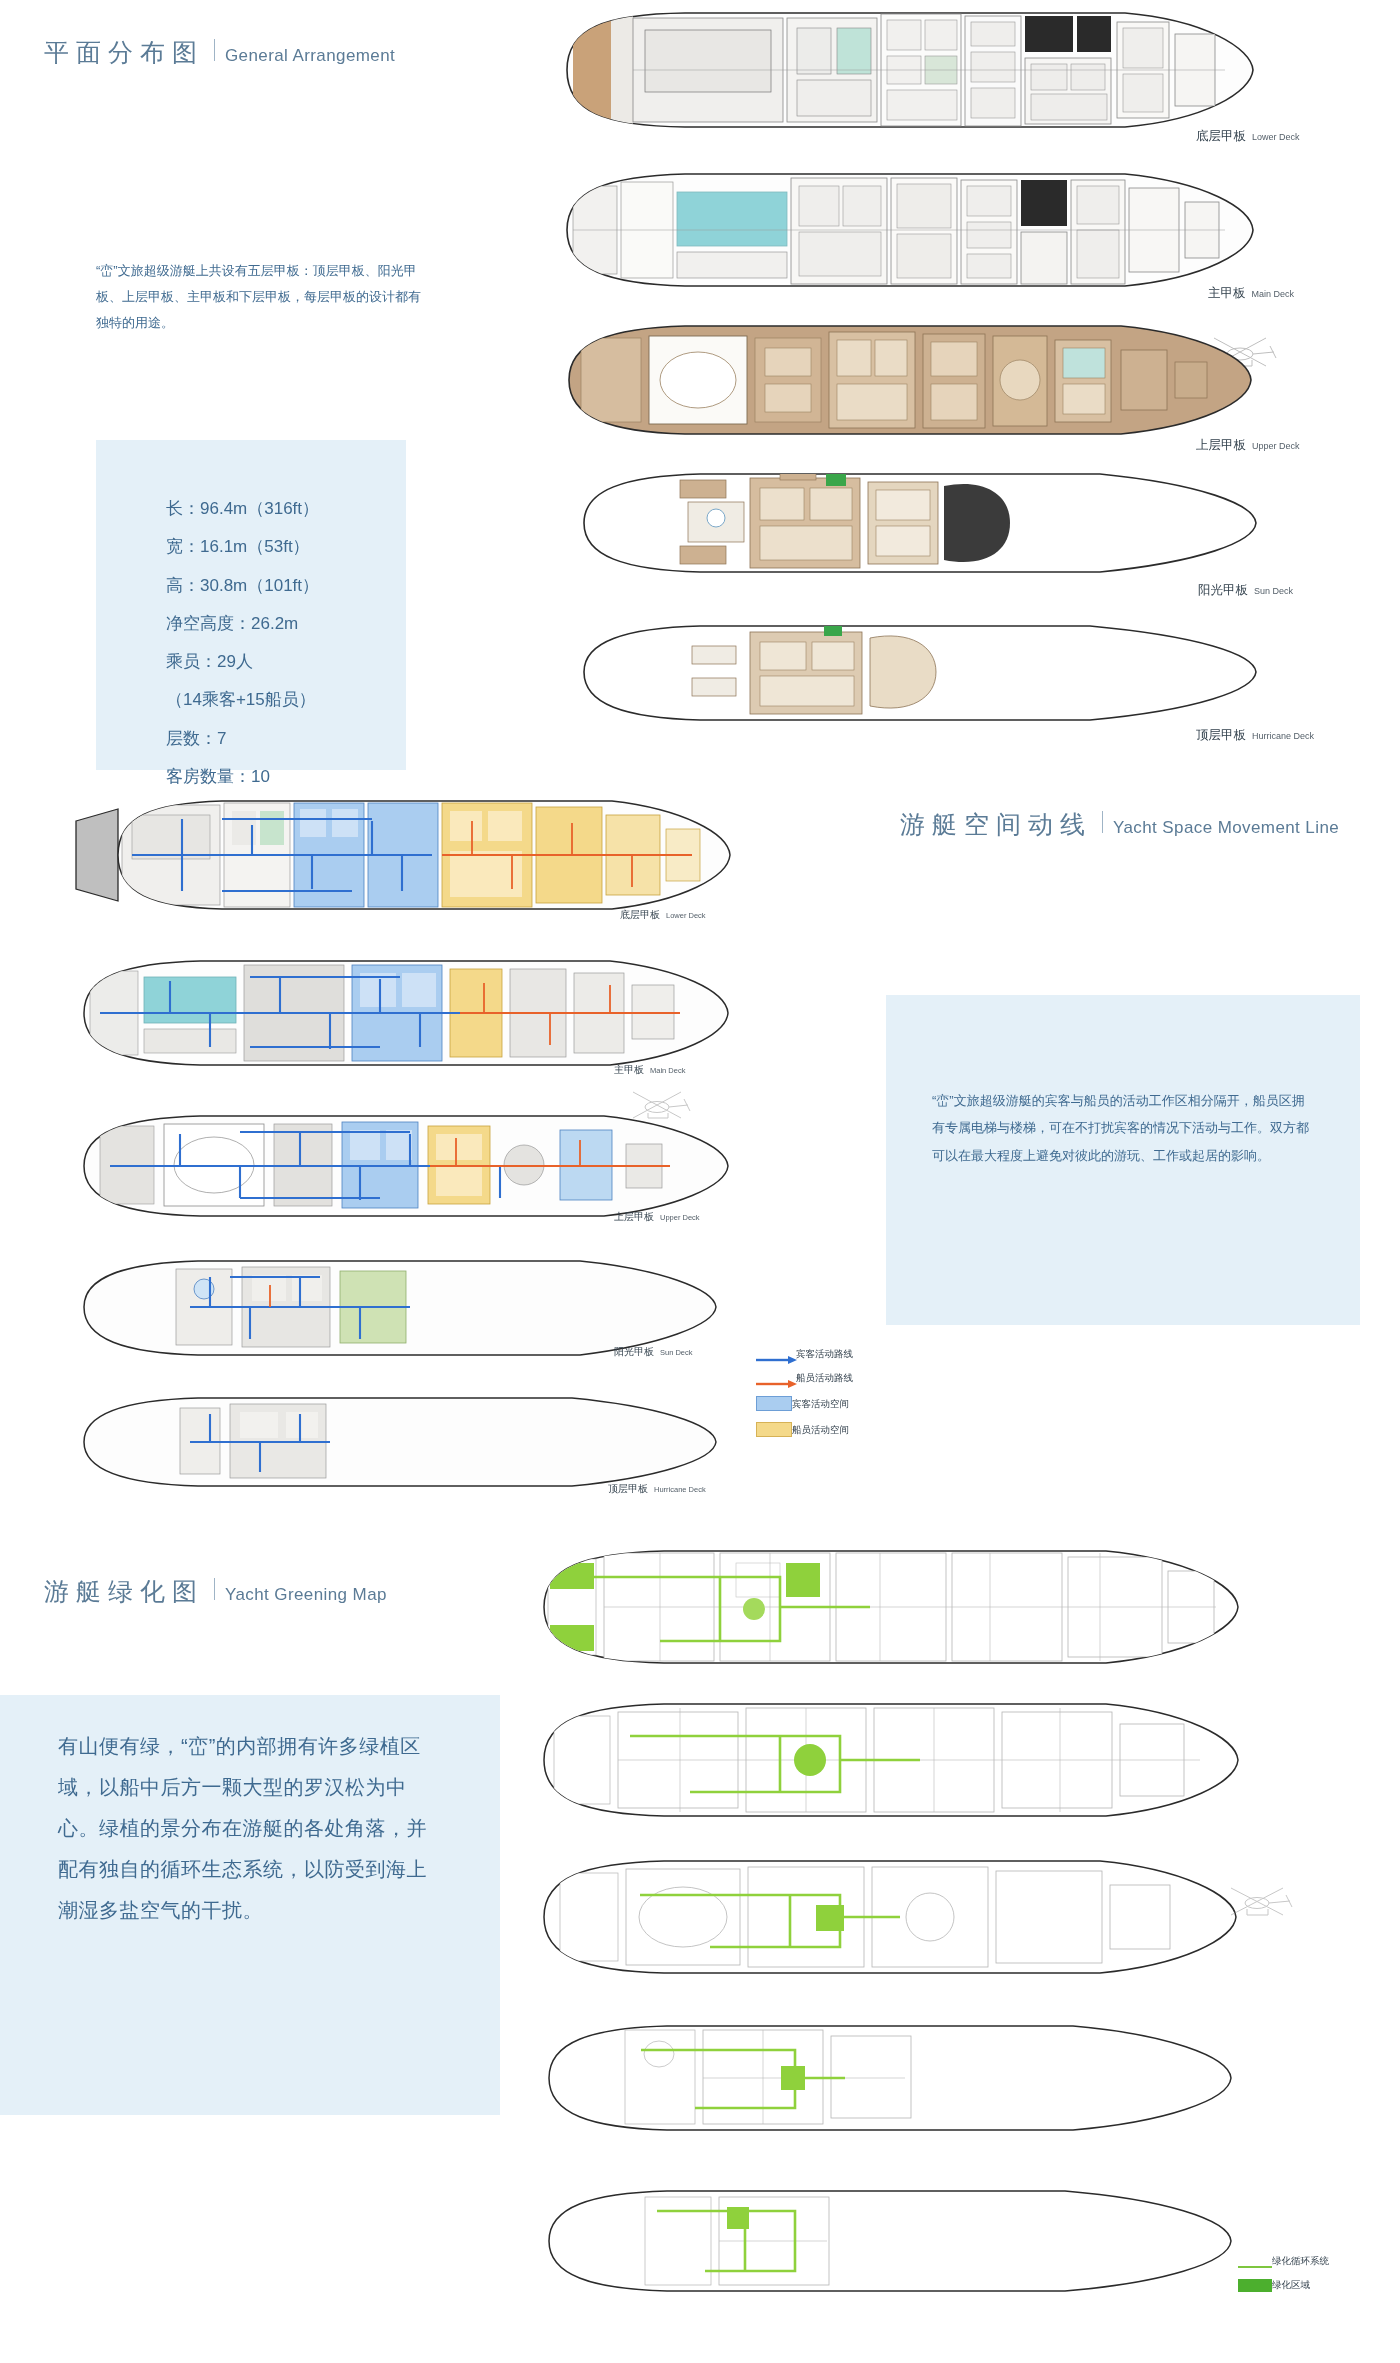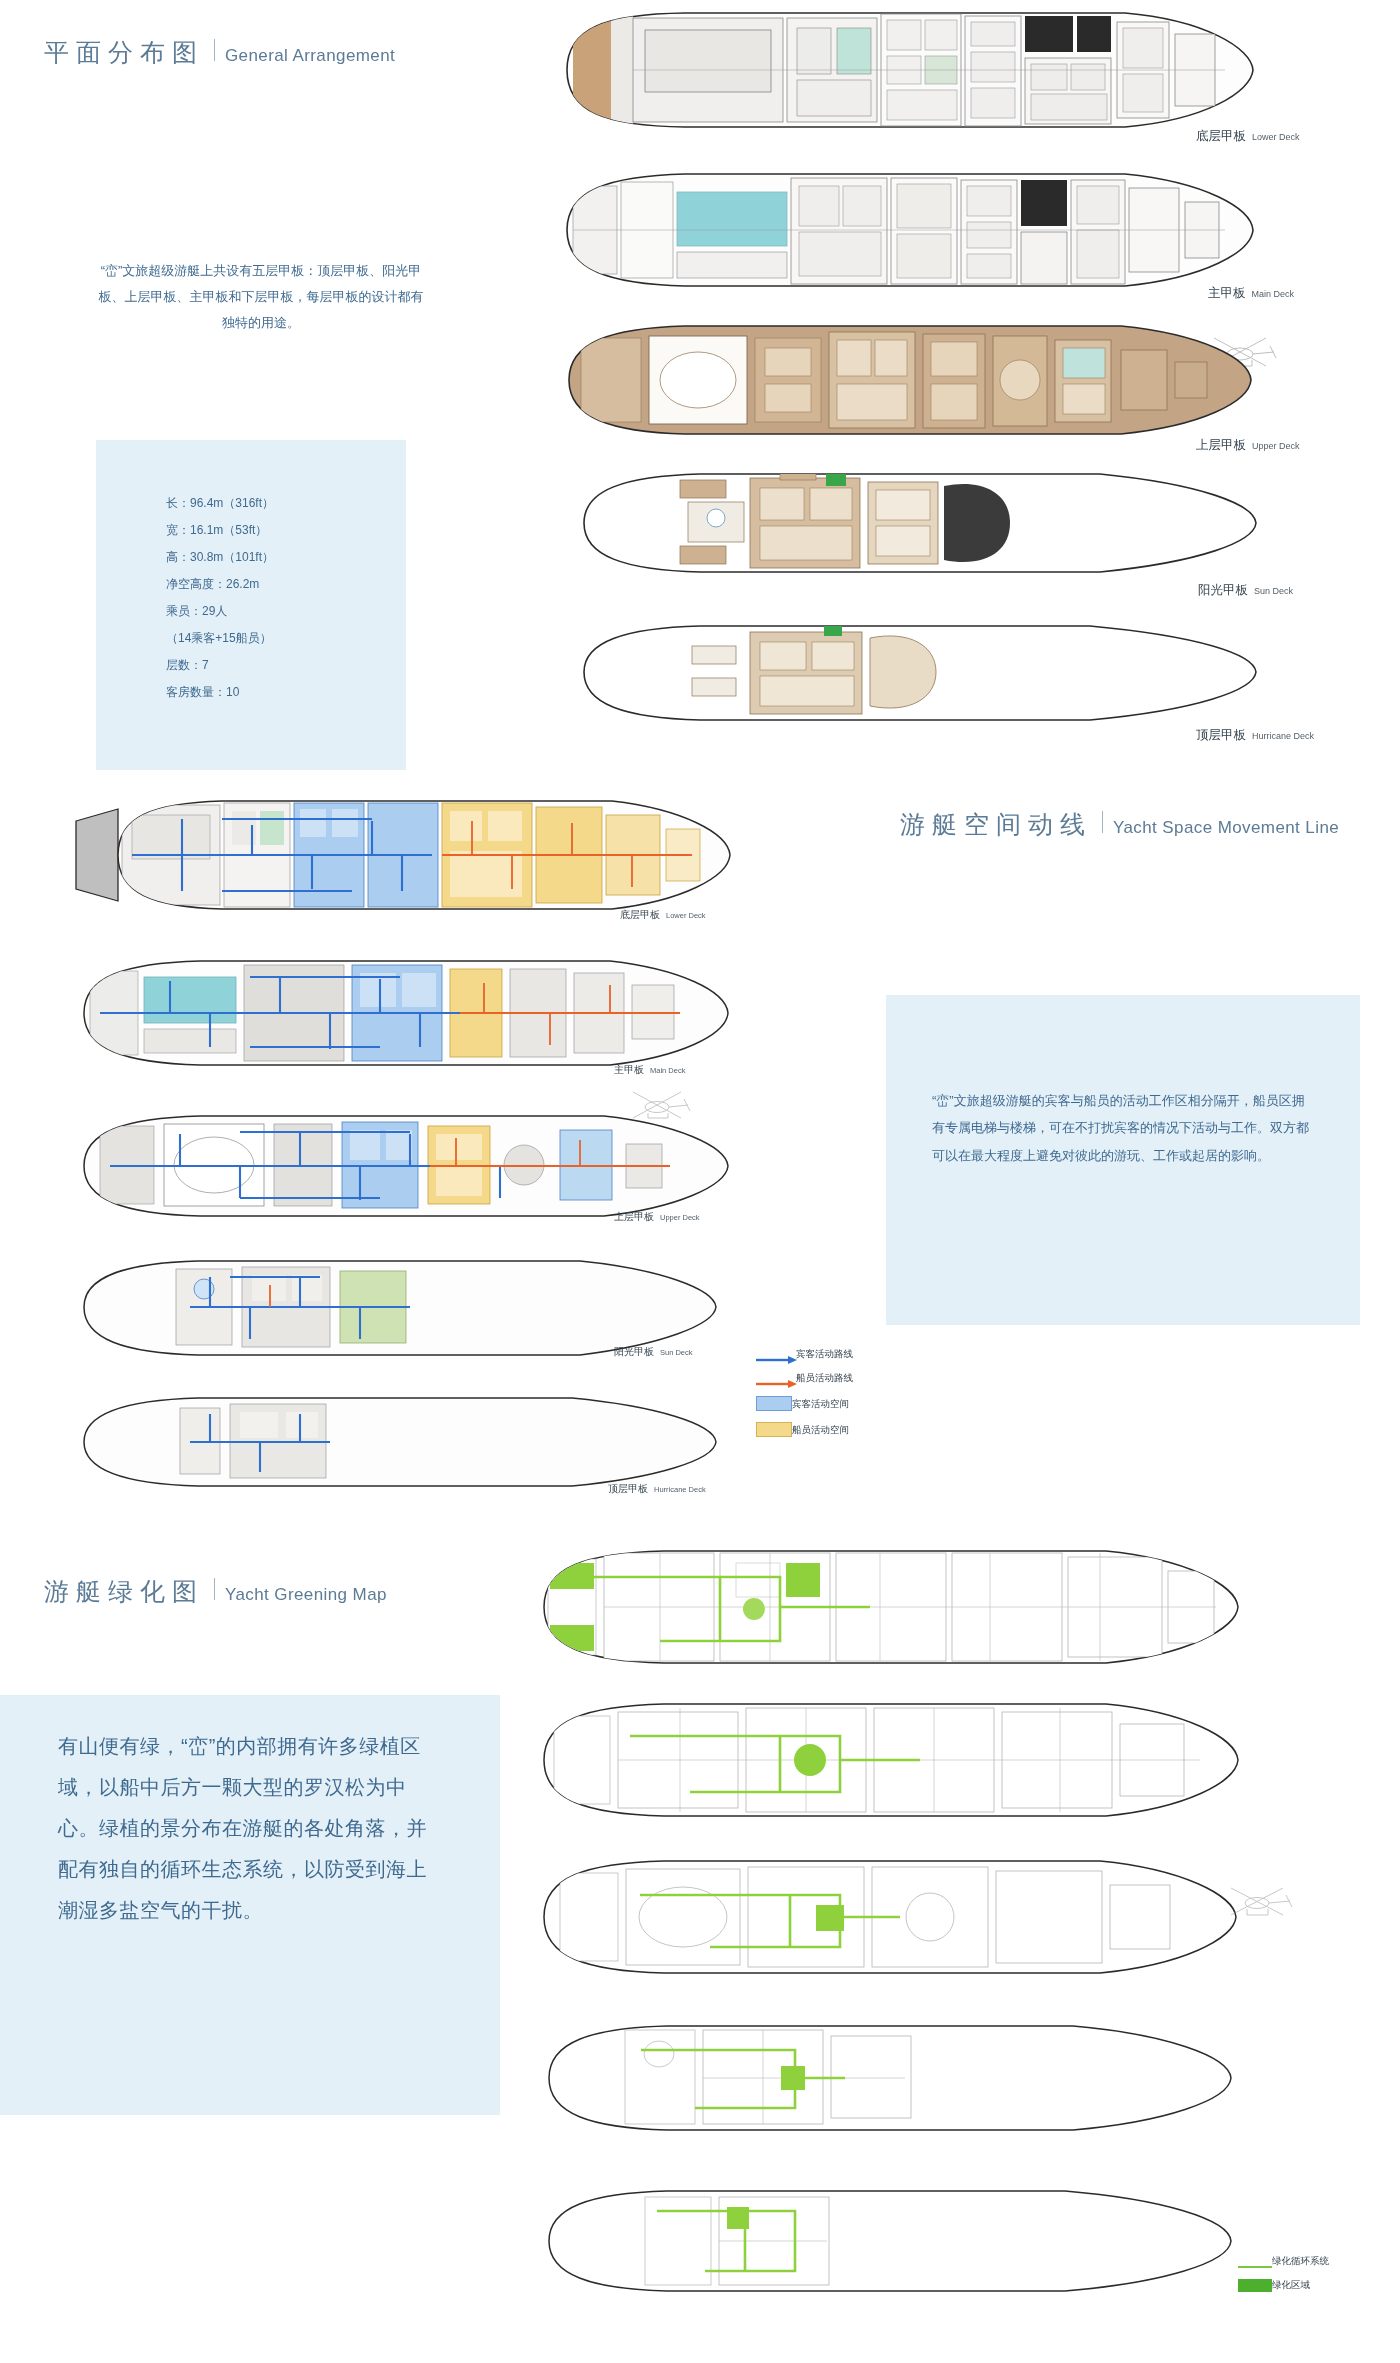--- a/index.html
+++ b/index.html
@@ -51,24 +51,24 @@
 <body>
 
 <div class="page">
 
   <div class="sec-title" style="left:44px;top:36px;">
     <span class="cn">平面分布图</span>
     <span class="bar"></span>
     <span class="en">General Arrangement</span>
   </div>
 
-  <div class="para blue" style="left:96px;top:258px;width:330px;font-size:13px;text-indent:0;text-align:center;">“峦”文旅超级游艇上共设有五层甲板：顶层甲板、阳光甲板、上层甲板、主甲板和下层甲板，每层甲板的设计都有独特的用途。</div>
+  <div class="para blue" style="left:96px;top:258px;width:330px;font-size:13px;text-indent:0;">“峦”文旅超级游艇上共设有五层甲板：顶层甲板、阳光甲板、上层甲板、主甲板和下层甲板，每层甲板的设计都有独特的用途。</div>
 
   <div class="infobox" style="left:96px;top:440px;width:310px;height:330px;">
-    <div style="padding:50px 0 0 70px;font-size:12px;line-height:2.25;">
+    <div style="padding:50px 0 0 70px;font-size:17px;line-height:2.25;">
       <div class="line">长：96.4m（316ft）</div>
       <div class="line">宽：16.1m（53ft）</div>
       <div class="line">高：30.8m（101ft）</div>
       <div class="line">净空高度：26.2m</div>
       <div class="line">乘员：29人</div>
       <div class="line">（14乘客+15船员）</div>
       <div class="line">层数：7</div>
       <div class="line">客房数量：10</div>
     </div>
   </div>

